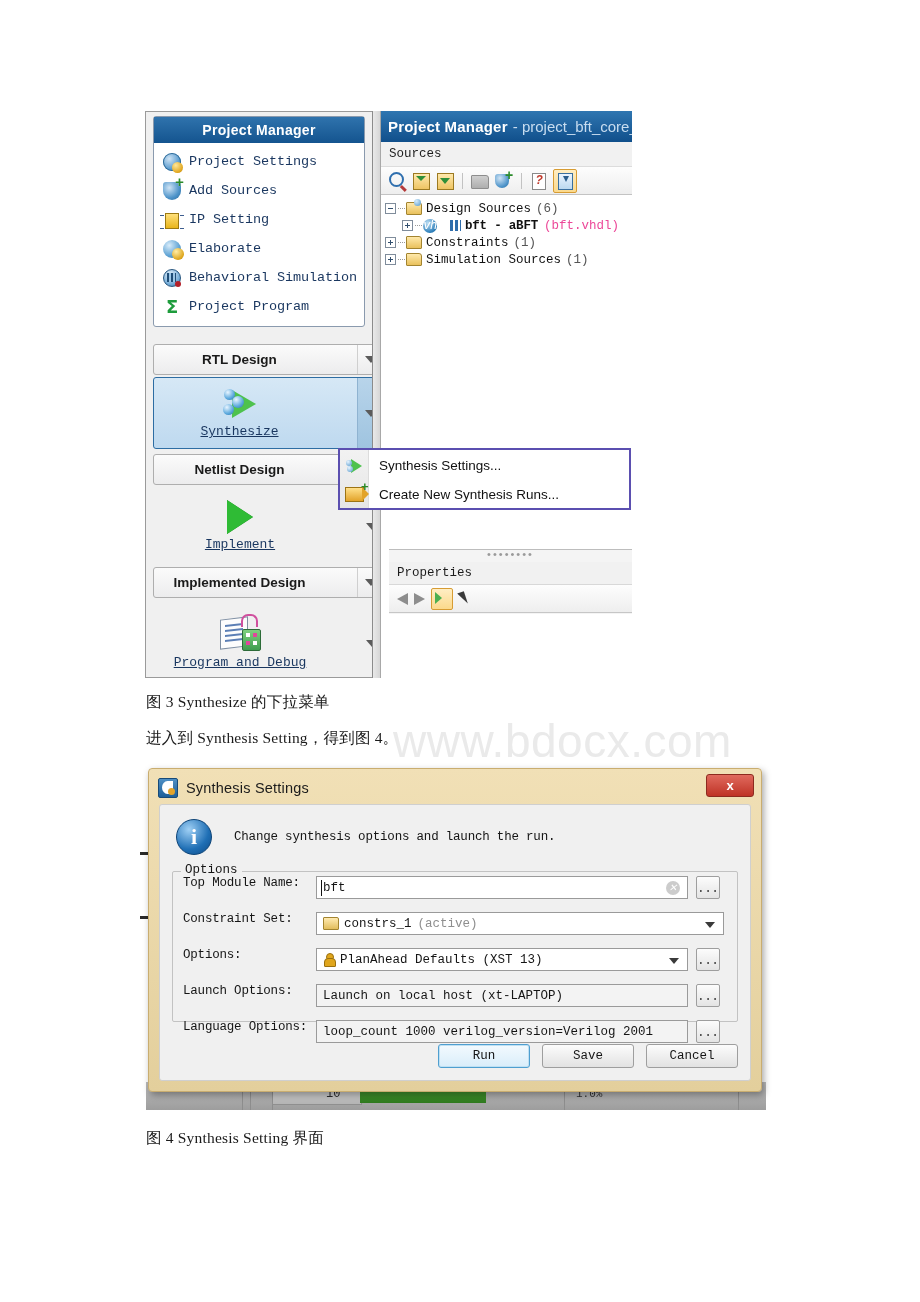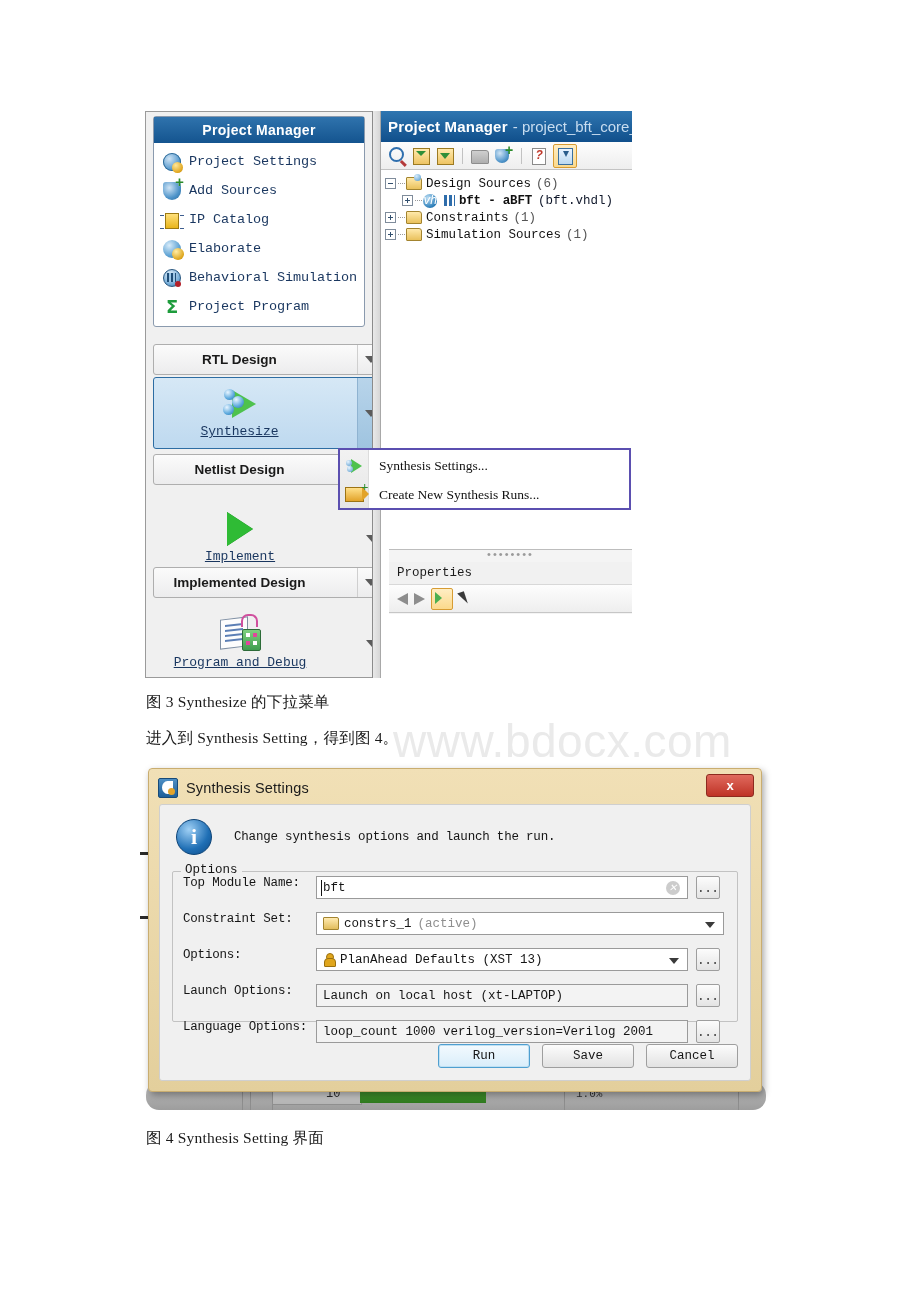--- a/index.html
+++ b/index.html
@@ -295,29 +295,29 @@
     width:14px;height:11px; flex:0 0 14px; margin-right:4px;
     background:linear-gradient(#ffe9ab,#e9c15c); border:1px solid #a3842f;
     border-radius:1px 3px 1px 1px;
   }
   .tfolder.open:after {
     content:""; position:absolute; margin-left:7px; margin-top:-4px;
     width:7px;height:7px;border-radius:50%;
     background:radial-gradient(circle at 35% 30%,#d6ecfb,#4e96cc);
   }
   .vhd {
-    width:14px;height:14px;flex:0 0 14px;margin-right:7px;border-radius:50%;
+    width:14px;height:14px;flex:0 0 14px;margin-right:13px;border-radius:50%;
     background:radial-gradient(circle at 35% 30%,#bfe0f5,#2d7fba 70%,#1b5b8b);
     color:#fff; font-size:12px; text-align:center; line-height:14px; letter-spacing:-0.5px;
   }
   .chips { width:11px;height:11px;flex:0 0 11px;margin-right:4px;
     background:repeating-linear-gradient(90deg,#2f6dab 0 3px,#fff 3px 5px); }
   .tname { font-weight:bold; letter-spacing:-0.2px; }
   .tcount { color:#555; margin-left:5px; }
-  .tfile { color:#0f172a; margin-left:6px; }
+  .tfile { color:#ec4899; margin-left:6px; }
   .indent { width:17px; flex:0 0 17px; }
 
   .prop-sec {
     position:absolute; left:8px; right:0; top:407px; height:64px;
     background:#f4f4f4; border-top:1px solid #bdbdbd;
   }
   .prop-dots { text-align:center; color:#9a9a9a; font-size:11px; letter-spacing:2px; height:12px; line-height:8px; }
   .prop-label {
     height:22px; display:flex; align-items:center; padding-left:8px;
     font-family:"Liberation Mono", monospace; font-size:12.5px; color:#1c1c1c;
@@ -344,21 +344,20 @@
   }
 
   
   .ctx {
     position:absolute; left:193px; top:337px;
     width:293px; height:62px;
     border:2px solid #5b4fb0;
     background:#ffffff;
     box-sizing:border-box;
     z-index:40;
-    font-family:Liberation Serif, serif;
   }
   .ctx-strip {
     position:absolute; left:0; top:0; width:28px; height:100%;
     background:linear-gradient(#f2f2f2,#e6e6e6);
     border-right:1px solid #dcdcdc;
   }
   .ctx-item {
     position:absolute; left:0; right:0; height:29px;
     display:flex; align-items:center;
   }
@@ -394,21 +393,20 @@
     z-index:5; pointer-events:none;
   }
 
   
   #fig4 { position:absolute; left:146px; top:768px; width:620px; height:342px; }
 
   .bg-strip {
     position:absolute; left:0; bottom:0; width:620px; height:28px;
     background:linear-gradient(#bcbcbc,#9d9d9d);
     overflow:hidden;
-    border-radius:13px;
   }
   .bg-strip .cellline { position:absolute; top:0; width:1px; height:28px; background:#8d8d8d; }
   .bg-strip .lbl10 {
     position:absolute; left:180px; top:5px;
     font-family:"Liberation Mono", monospace; font-size:12px; color:#2a2a2a;
   }
   .bg-strip .greenbar {
     position:absolute; left:214px; top:6px; width:126px; height:15px;
     background:linear-gradient(#4a9a33,#2f7a1f);
   }
@@ -573,21 +571,21 @@
 
         <div class="fn-item">
           <span class="ico ico-addsrc"></span>
           <span class="lbl">Add Sources</span>
         </div>
 
         <div class="fn-item">
           <span class="ico">
               <span class="ico-ip" style="position:absolute;"></span>
             </span>
-          <span class="lbl">IP Catalog</span>
+          <span class="lbl">IP Setting</span>
         </div>
 
         <div class="fn-item">
           <span class="ico ico-elab"></span>
           <span class="lbl">Elaborate</span>
         </div>
 
         <div class="fn-item">
           <span class="ico ico-sim"></span>
           <span class="lbl">Behavioral Simulation</span>
@@ -623,21 +621,21 @@
         </div>
     </div>
 
     <div class="fn-bar" style="top:342px; height:31px;">
       <div class="txt">Netlist Design</div>
       <div class="caret">
           <i class="caret-gly"></i>
         </div>
     </div>
 
-    <div class="fn-bar fn-plain fn-tall" style="top:390px;align-items:center;">
+    <div class="fn-bar fn-plain fn-tall" style="top:378px;align-items:center;">
       <div class="txt">
         <div class="tri-green"></div>
         <div class="cap">Implement</div>
       </div>
       <div class="caret">
           <i class="caret-gly"></i>
         </div>
     </div>
 
     <div class="fn-bar" style="top:455px; height:31px;">
@@ -666,20 +664,21 @@
   <div class="pm-pane">
     <div class="pm-gutter"></div>
 
     <div class="pm-title">
       <b>Project Manager</b>
       <span>- project_bft_core_</span>
     </div>
 
     <div class="pm-body">
 
+      <div class="pm-sec-label">Sources</div>
 
       <div class="pm-toolbar">
         <span class="tb">
             <i class="mag"></i>
           </span>
         <span class="tb">
             <i class="collapse"></i>
           </span>
         <span class="tb">
             <i class="expand"></i>

